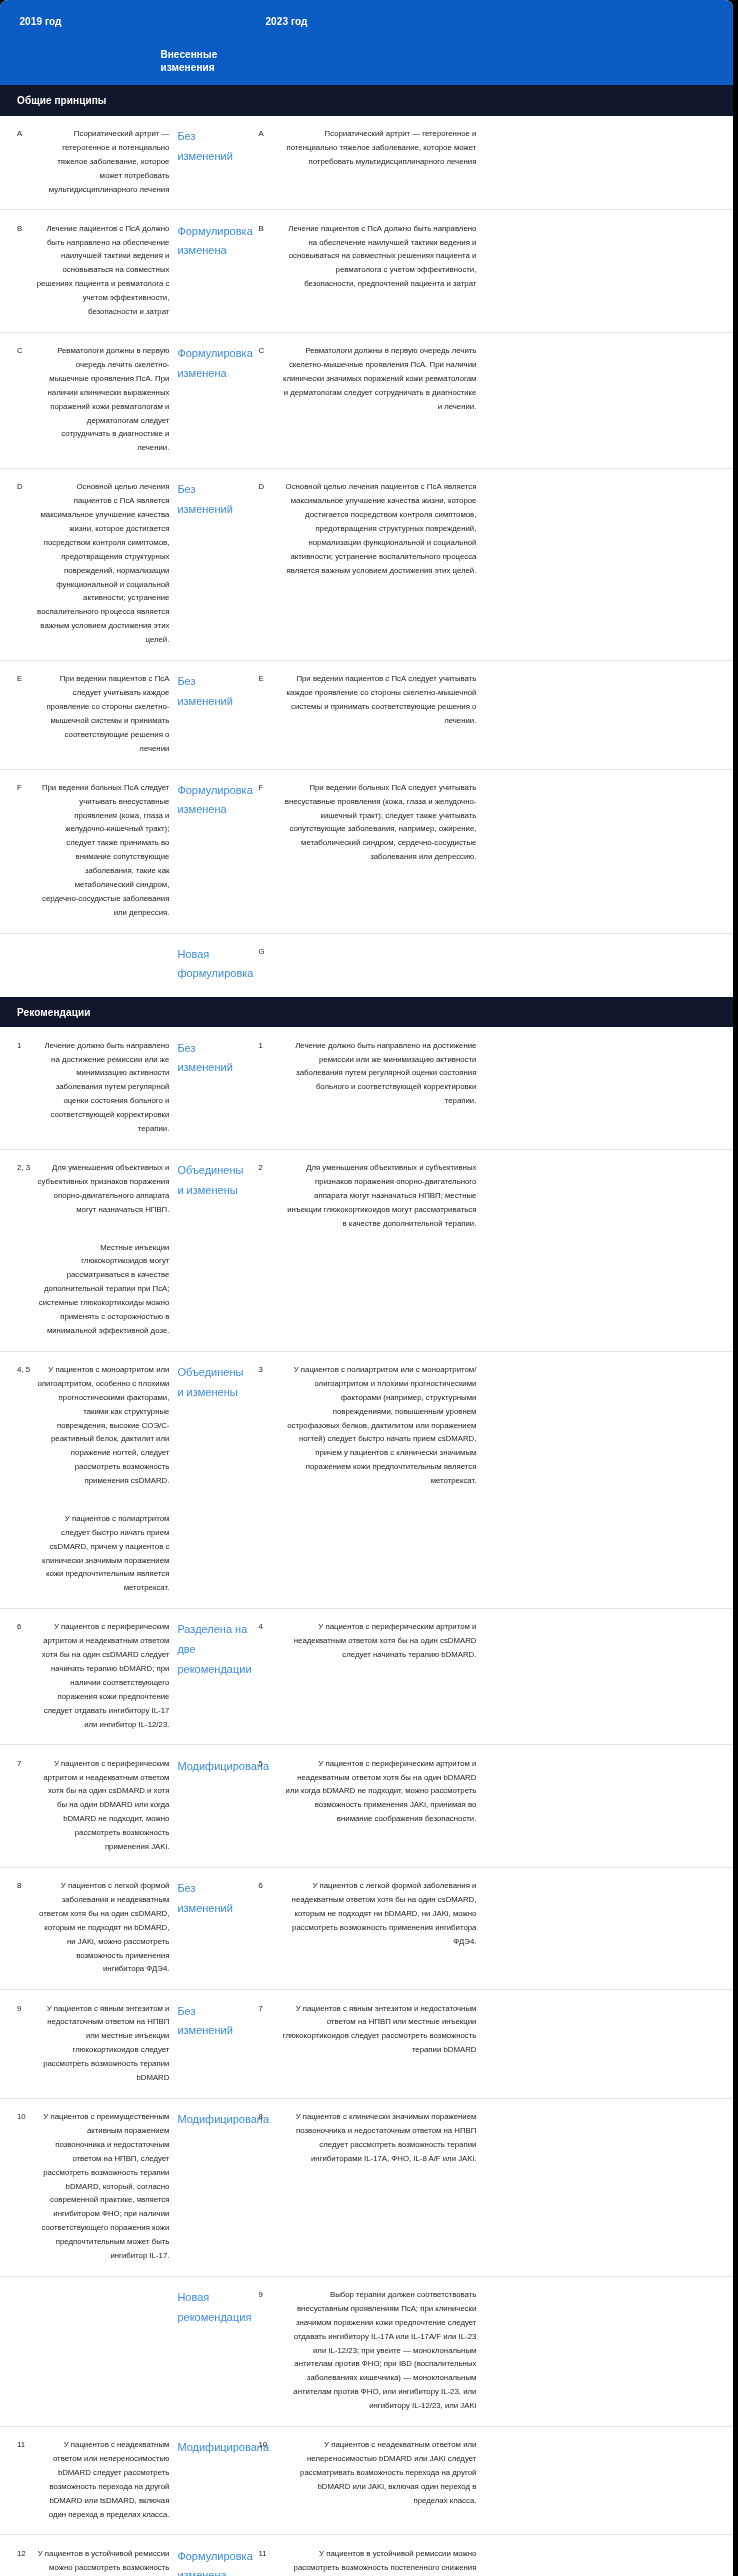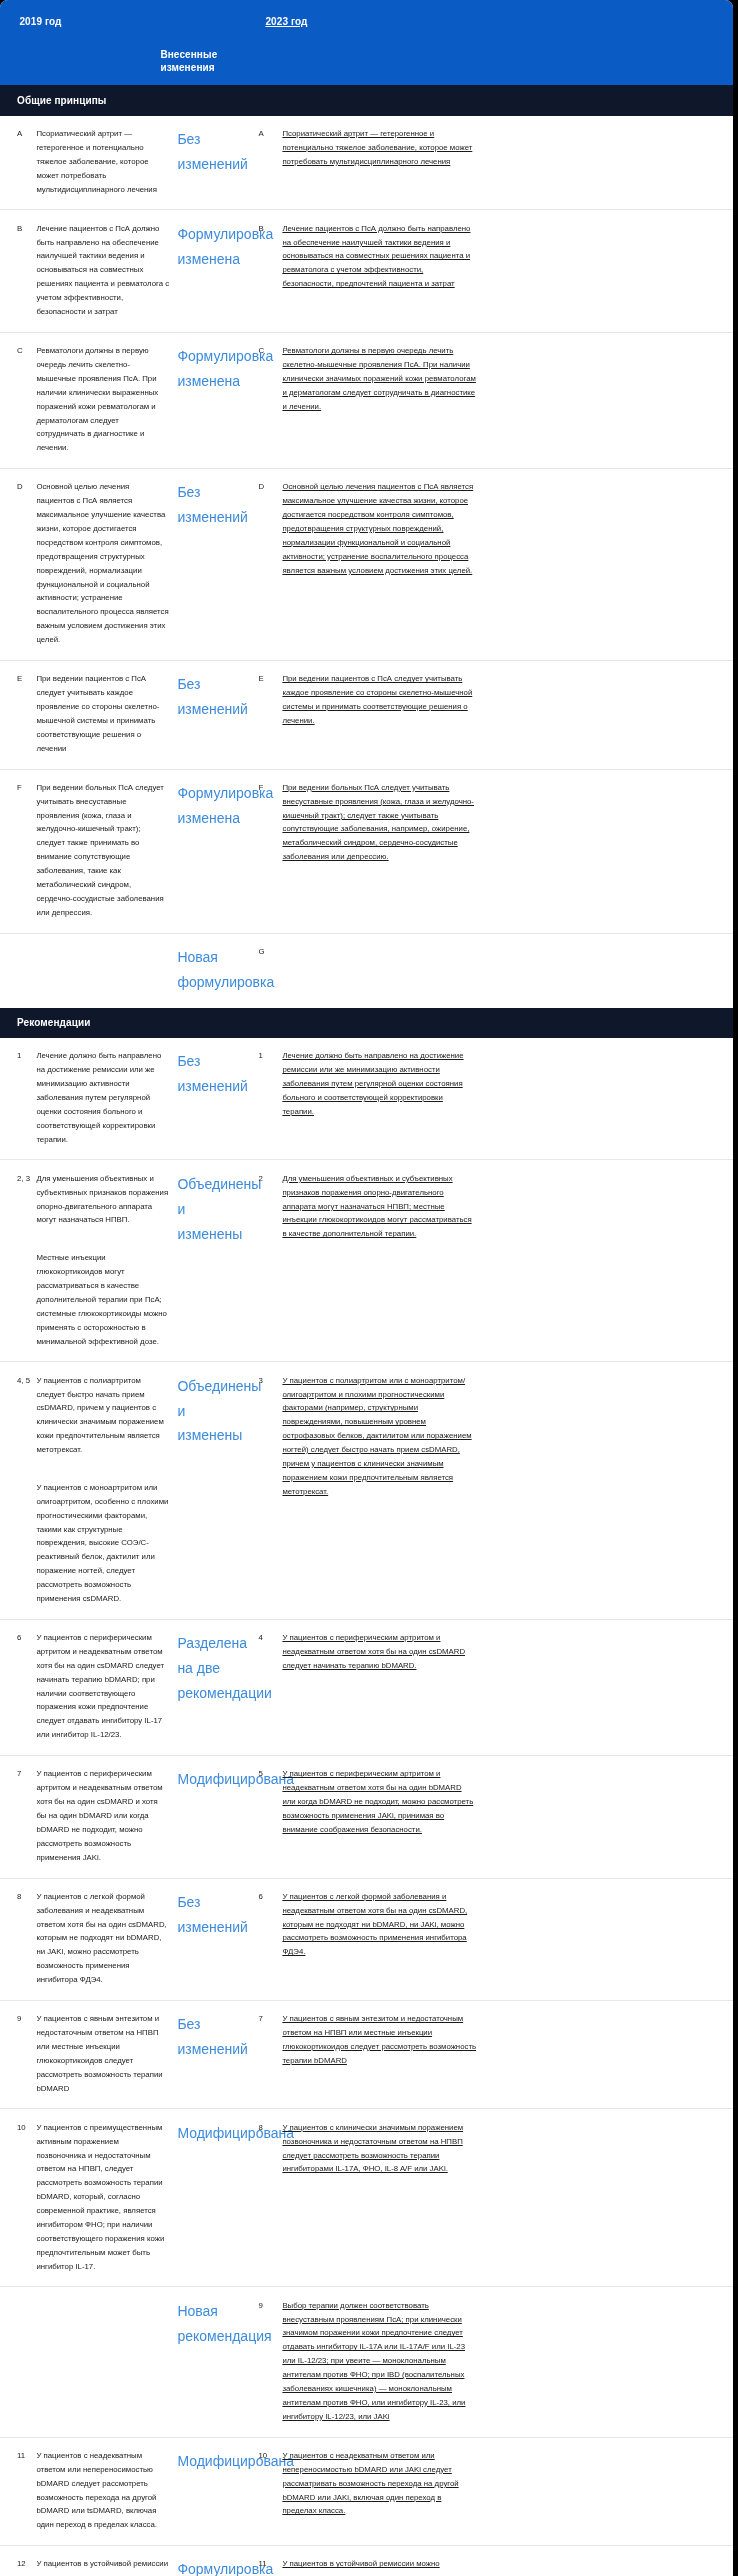--- a/index.html
+++ b/index.html
@@ -35,21 +35,21 @@
     font-weight: bold;
     line-height: 1.33;
     letter-spacing: 0.1px;
   }
 
   
   .c-num  { width: 19.4px;  flex: 0 0 19.4px; }
   .c-txt  { width: 141px; flex: 0 0 141px; }
   .c-chg  { width: 81px; flex: 0 0 81px; }
   .c-num2 { width: 24px;  flex: 0 0 24px; }
-  .c-txt2 { width: 202px; flex: 0 0 202px; text-decoration: underline; }
+  .c-txt2 { width: 202px; flex: 0 0 202px; }
 
   
   .section-band {
     background: #0f172a;
     color: #ffffff;
     font-size: 10px;
     font-weight: bold;
     padding: 9.7px 0 9.7px 17px;
     letter-spacing: 0.1px;
   }
@@ -76,24 +76,24 @@
     font-size: 7.8px;
     white-space: nowrap;
   }
   .cell.num2 {
     color: #1a1a1a;
     font-size: 7.8px;
     white-space: nowrap;
   }
   .cell.change {
     color: #3d8bdd;
-    font-size: 14px;
+    font-size: 11px;
     line-height: 1.78;
   }
-  .cell p { margin: 0; }
+  .cell p { margin: 0; text-align: right; }
   .cell p + p { margin-top: 24px; }
 </style>
 </head>
 <body>
 
 <div class="table-wrap">
 
   <div class="thead">
     <div class="th c-num"></div>
     <div class="th c-txt">2019 год</div>
@@ -199,22 +199,22 @@
         </div>
         <div class="cell change c-chg">Объединены и изменены</div>
         <div class="cell num2 c-num2">2</div>
         <div class="cell c-txt2">
           <p>Для уменьшения объективных и субъективных признаков поражения опорно-двигательного аппарата могут назначаться НПВП; местные инъекции глюкокортикоидов могут рассматриваться в качестве дополнительной терапии.</p>
         </div>
       </div>
       <div class="row">
         <div class="cell num c-num">4, 5</div>
         <div class="cell c-txt">
+          <p>У пациентов с моноартритом или олигоартритом, особенно с плохими прогностическими факторами, такими как структурные повреждения, высокие СОЭ/С-реактивный белок, дактилит или поражение ногтей, следует рассмотреть возможность применения csDMARD.</p>
           <p>У пациентов с полиартритом следует быстро начать прием csDMARD, причем у пациентов с клинически значимым поражением кожи предпочтительным является метотрексат.</p>
-          <p>У пациентов с моноартритом или олигоартритом, особенно с плохими прогностическими факторами, такими как структурные повреждения, высокие СОЭ/С-реактивный белок, дактилит или поражение ногтей, следует рассмотреть возможность применения csDMARD.</p>
         </div>
         <div class="cell change c-chg">Объединены и изменены</div>
         <div class="cell num2 c-num2">3</div>
         <div class="cell c-txt2">
           <p>У пациентов с полиартритом или с моноартритом/олигоартритом и плохими прогностическими факторами (например, структурными повреждениями, повышенным уровнем острофазовых белков, дактилитом или поражением ногтей) следует быстро начать прием csDMARD, причем у пациентов с клинически значимым поражением кожи предпочтительным является метотрексат.</p>
         </div>
       </div>
       <div class="row">
         <div class="cell num c-num">6</div>
         <div class="cell c-txt">

